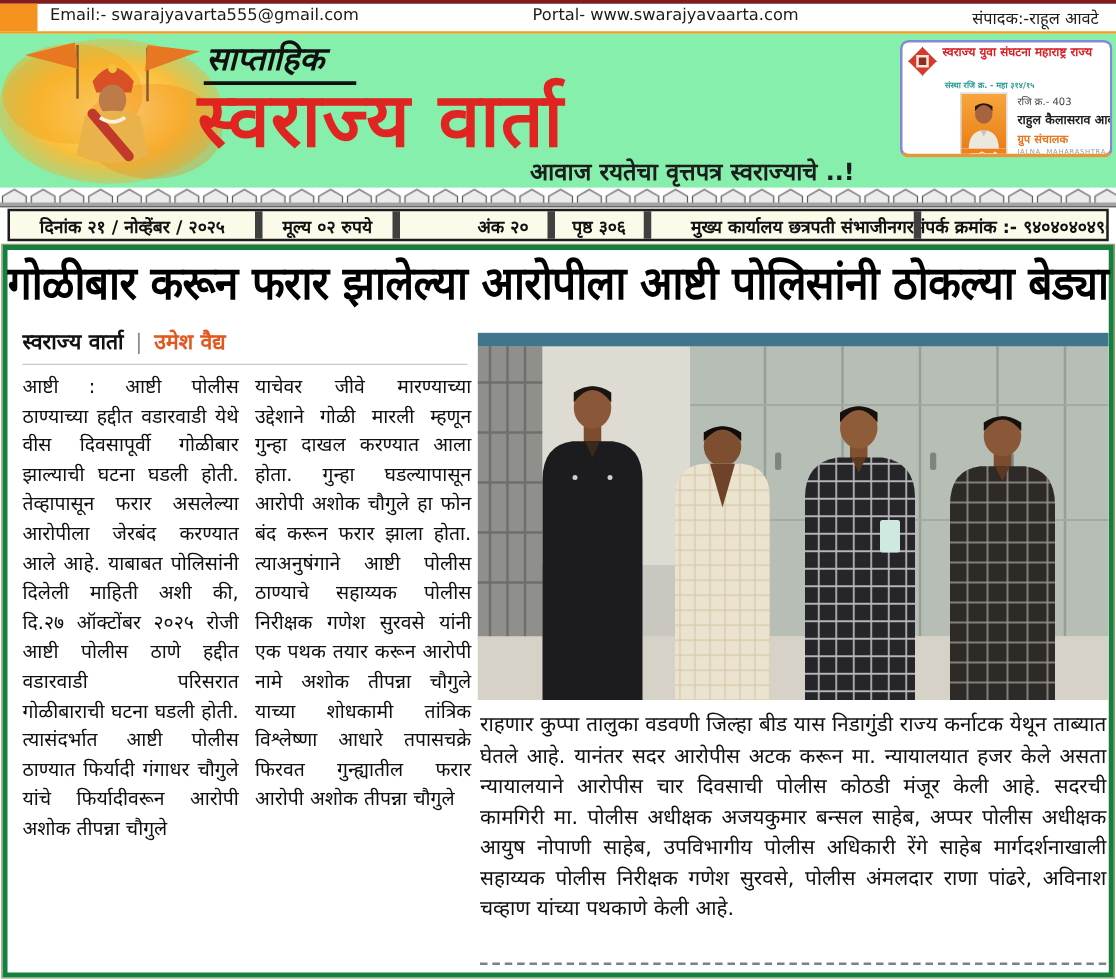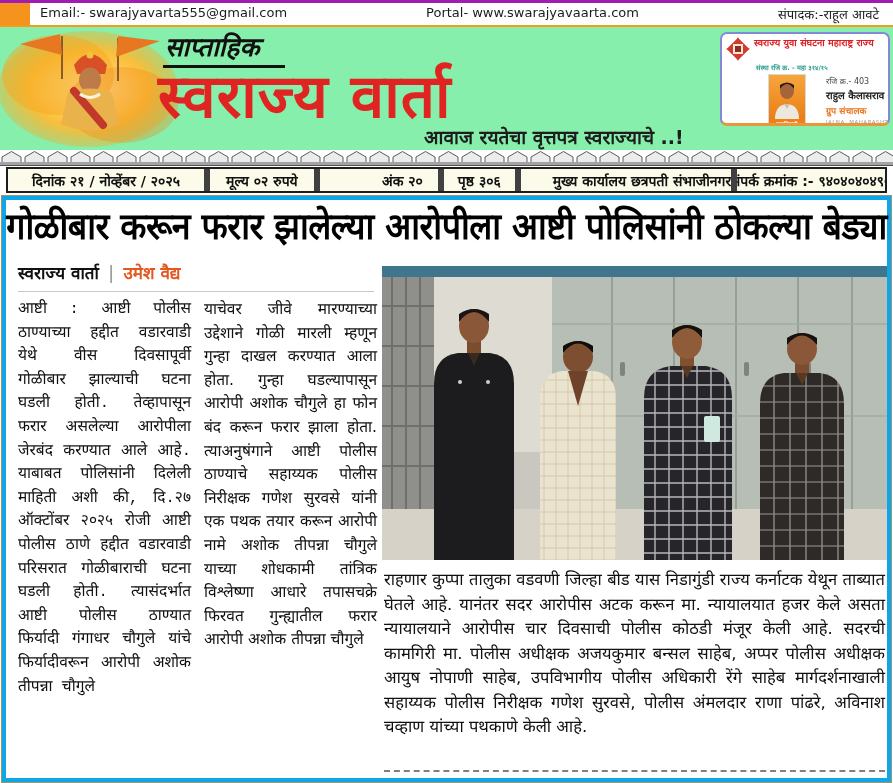--- a/index.html
+++ b/index.html
@@ -7,21 +7,21 @@
   body {
     font-family: "DejaVu Sans", sans-serif;
     background: #ffffff;
     overflow: hidden;
     position: relative;
   }
 
   
   .topbar {
     height: 27px;
-    border-top: 3px solid #a21caf;
+    border-top: 3px solid #7f1d1d;
     border-bottom: 2px solid #f59c1e;
     background: #ffffff;
     display: flex;
     align-items: center;
     font-size: 13px;
     color: #1b1b1b;
     font-weight: 500;
   }
   .topbar-orange { width: 30px; height: 100%; background: #f6921e; flex: 0 0 auto; }
   .topbar-items { flex: 1; display: flex; justify-content: space-between; padding: 0 14px 0 10px; }
@@ -52,21 +52,21 @@
     border: 2px solid #8489d6;
     border-bottom: 3px solid #e9953a;
     border-radius: 7px;
     padding: 3px 4px 2px 4px;
     overflow: hidden;
   }
   .idcard-top { display: flex; gap: 4px; align-items: flex-start; }
   .org-logo { width: 24px; height: 24px; flex: 0 0 auto; }
   .org-name { font-size: 9.5px; line-height: 11px; font-weight: bold; color: #d91f26; }
   .org-reg { font-size: 6.5px; font-weight: bold; color: #2a9d8f; margin: 2px 0 2px 30px; }
-  .idcard-body { display: flex; gap: 20px; margin-left: 2px; padding-left: 40px; }
+  .idcard-body { display: flex; gap: 8px; margin-left: 2px; padding-left: 40px; }
   .member-photo { width: 38px; flex: 0 0 auto; border: 1px solid #d8d8d8; }
   .member-photo svg { display: block; }
   .photo-label {
     background: #f0801a; color: #fff; font-size: 5.5px; font-weight: bold;
     text-align: center; padding: 1px 0;
   }
   .member-info { padding-top: 1px; }
   .reg-no { font-size: 8px; color: #444; }
   .member-name { font-size: 10px; font-weight: bold; color: #222; margin-top: 2px; white-space: nowrap; }
   .member-role { font-size: 9px; font-weight: bold; color: #e87722; margin-top: 2px; }
@@ -96,21 +96,21 @@
 
   
   .article-frame {
     margin: 2px 1px 0 1px;
     height: 588px;
     border: 1px solid #9b966d;
   }
   .article-inner {
     position: relative;
     height: 100%;
-    border: 4px solid #0ea5e9;
+    border: 4px solid #15803d;
     background: #fff;
   }
   .headline {
     position: absolute; top: 2px; left: 0; right: 0;
     text-align: center;
     font-size: 34px; font-weight: 800; color: #000;
     letter-spacing: -0.5px;
     transform: scaleY(1.08);
   }
   .byline-row {
@@ -120,21 +120,21 @@
   }
   .byline-brand { font-weight: bold; color: #111; }
   .byline-sep { color: #8a8a8a; padding: 0 4px; }
   .byline-author { font-weight: bold; color: #e4571f; }
 
   .body-col {
     position: absolute; top: 98px; width: 173px;
     font-size: 15.5px; line-height: 23.6px;
     text-align: justify; color: #101010;
   }
-  .col-1 { left: 12px; font-family: Liberation Mono, monospace; }
+  .col-1 { left: 12px; }
   .col-2 { left: 198px; }
 
   .article-photo {
     position: absolute; top: 66px; left: 376px;
     width: 505px; height: 294px; overflow: hidden;
   }
   .article-photo svg { display: block; }
 
   .continuation-text {
     position: absolute; top: 368px; left: 378px; width: 501px;

